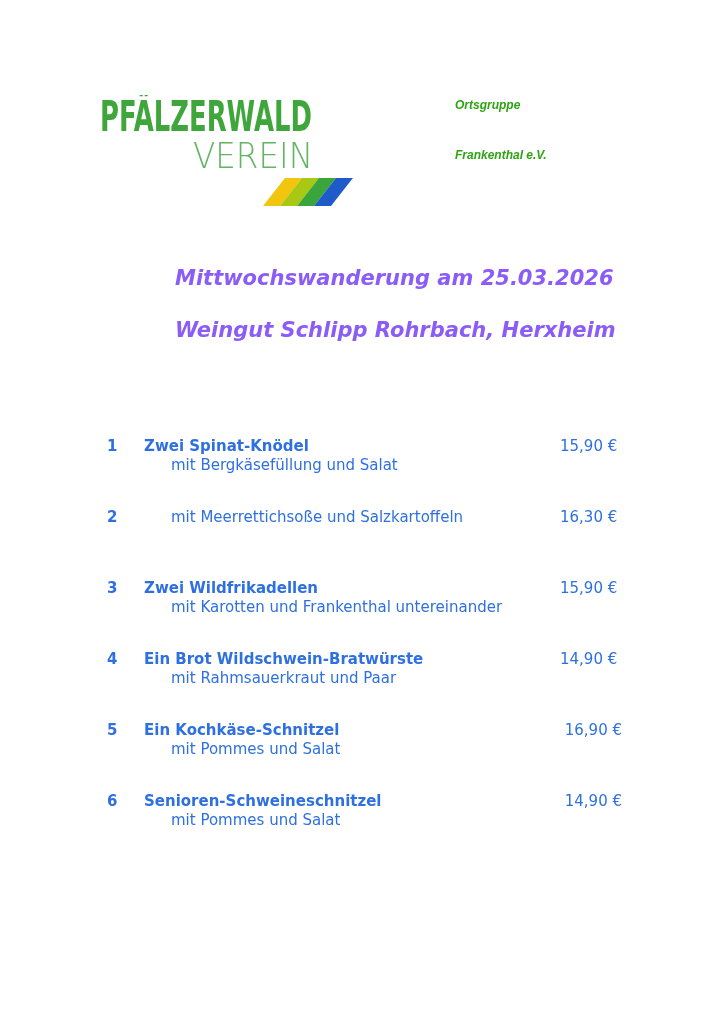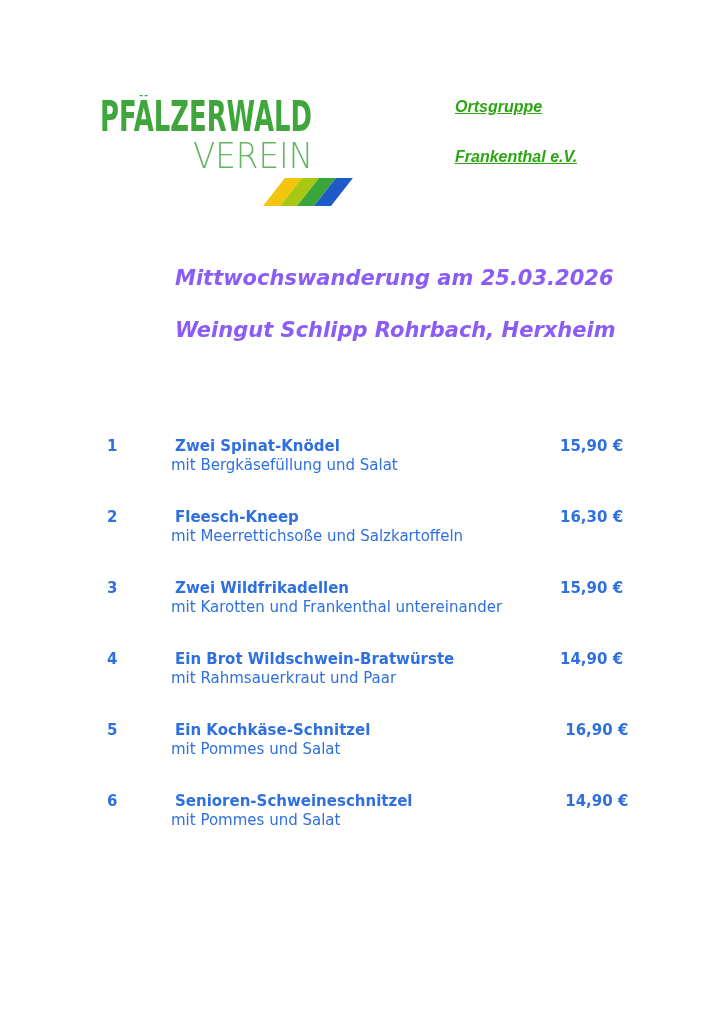--- a/index.html
+++ b/index.html
@@ -36,23 +36,22 @@
   }
 
   
   .org-line {
     position: absolute;
     left: 455px;
     color: #2da512;
     font-family: "Liberation Sans", sans-serif;
     font-style: italic;
     font-weight: bold;
-    font-size: 16px;
+    font-size: 12px;
     white-space: nowrap;
-    text-decoration: underline;
   }
   .org-line-1 { top: 98px; }
   .org-line-2 { top: 148px; text-align: center; }
 
   
   .title-line {
     position: absolute;
     left: 175px;
     color: #8b5cf6;
     font-family: "DejaVu Sans", sans-serif;
@@ -78,34 +77,34 @@
     font-size: 15px;
     line-height: 19px;
   }
   .menu-num {
     position: absolute;
     left: 0;
     top: 0;
     font-weight: bold;
   }
   .menu-name {
-    margin-left: 68px;
+    margin-left: 37px;
     font-weight: bold;
     white-space: nowrap;
   }
   .menu-desc {
     margin-left: 64px;
     font-weight: normal;
     white-space: nowrap;
   }
   .menu-price {
     position: absolute;
     left: 453px;
     top: 0;
-    font-weight: bold;
+    font-weight: normal;
     white-space: pre;
   }
 </style>
 </head>
 <body>
 
 <div class="page">
 
   <svg class="logo" viewBox="0 0 270 115" aria-hidden="true">
     <text class="logo-l1" x="5" y="36" textLength="212" lengthAdjust="spacingAndGlyphs" fill="#3fa63c">PFÄLZERWALD</text>
@@ -128,21 +127,20 @@
 
     <div class="menu-row">
       <span class="menu-num">1</span>
       <div class="menu-name">Zwei Spinat-Knödel</div>
       <div class="menu-desc">mit Bergkäsefüllung und Salat</div>
       <span class="menu-price">15,90 €</span>
     </div>
 
     <div class="menu-row">
       <span class="menu-num">2</span>
-      <div class="menu-name">Fleesch-Kneep</div>
       <div class="menu-desc">mit Meerrettichsoße und Salzkartoffeln</div>
       <span class="menu-price">16,30 €</span>
     </div>
 
     <div class="menu-row">
       <span class="menu-num">3</span>
       <div class="menu-name">Zwei Wildfrikadellen</div>
       <div class="menu-desc">mit Karotten und Frankenthal untereinander</div>
       <span class="menu-price">15,90 €</span>
     </div>

